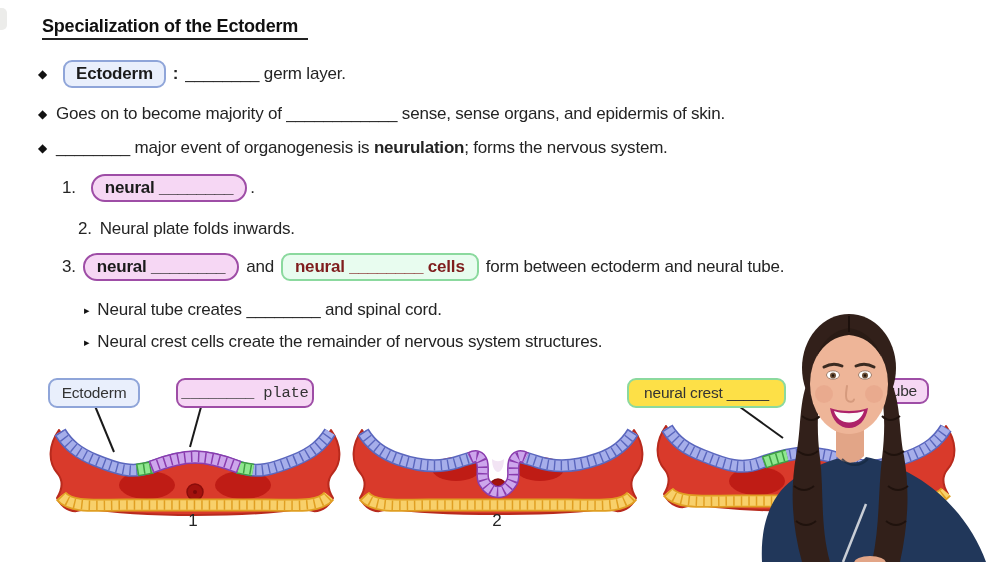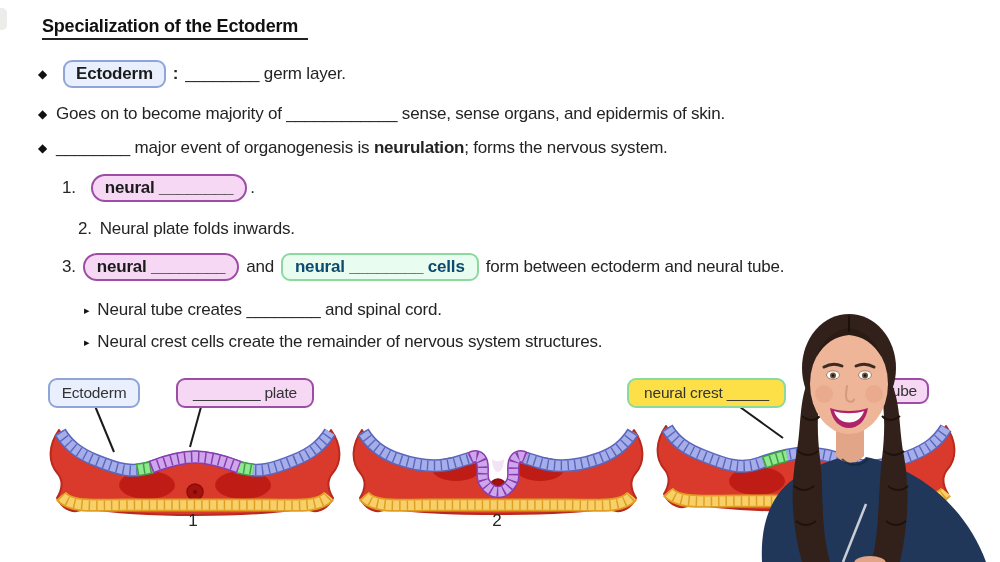--- a/index.html
+++ b/index.html
@@ -19,21 +19,21 @@
   .termbox{
     display:inline-block;padding:2px 11px;border:2px solid #8fa5d9;background:#e9effc;
     border-radius:9px;font-weight:bold;color:#1b1b1b;
   }
   .pinkbox{
     display:inline-block;padding:2px 12px;border:2px solid #9e4da6;background:#f6d7f4;
     border-radius:14px;font-weight:bold;color:#1b1b1b;
   }
   .greenbox{
     display:inline-block;padding:2px 12px;border:2px solid #8bd99e;background:#e8fcef;
-    border-radius:9px;font-weight:bold;color:#0c4a6e;
+    border-radius:9px;font-weight:bold;color:#7f1d1d;
   }
   .b{font-weight:bold;}
   .dlabel{
     position:absolute;top:378px;height:26px;border-radius:9px;border:2px solid;
     display:flex;align-items:center;justify-content:center;
     font-size:15.5px;color:#333;z-index:2;background:#fff;
   }
   .dlabel.blue{background:#e9effc;border-color:#8fa5d9;}
   .dlabel.pink{background:#f6d7f4;border-color:#9e4da6;}
   .dlabel.green{background:#fde047;border-color:#8bd99e;}
@@ -182,21 +182,21 @@
     </g>
 
     <g stroke="#1a1a1a" stroke-width="2">
       <line x1="95" y1="406" x2="114" y2="452"></line>
       <line x1="201" y1="407" x2="190" y2="447"></line>
       <line x1="740" y1="407" x2="783" y2="438"></line>
     </g>
   </svg>
 
   <div class="dlabel blue" style="left:48px;width:88px;">Ectoderm</div>
-  <div class="dlabel pink" style="left:176px;width:134px;">________ plate</div>
+  <div class="dlabel pink" style="left:176px;width:134px;font-family:Liberation Mono, monospace;">________ plate</div>
   <div class="dlabel green" style="left:627px;width:155px;">neural crest _____</div>
   <div class="dlabel pink" style="left:841px;width:88px;justify-content:flex-end;padding-right:10px;box-sizing:border-box;">tube</div>
 
   <div class="fignum" style="left:185px;">1</div>
   <div class="fignum" style="left:489px;">2</div>
 
   <svg id="presenter" width="248" height="256" viewBox="0 0 248 256">
 
     <path d="M10,256 C8,216 20,186 46,170 C64,159 82,153 92,151 C97,158 109,158 114,151
              C126,153 146,160 164,171 C196,190 222,222 234,256 Z" fill="#21375a"></path>

